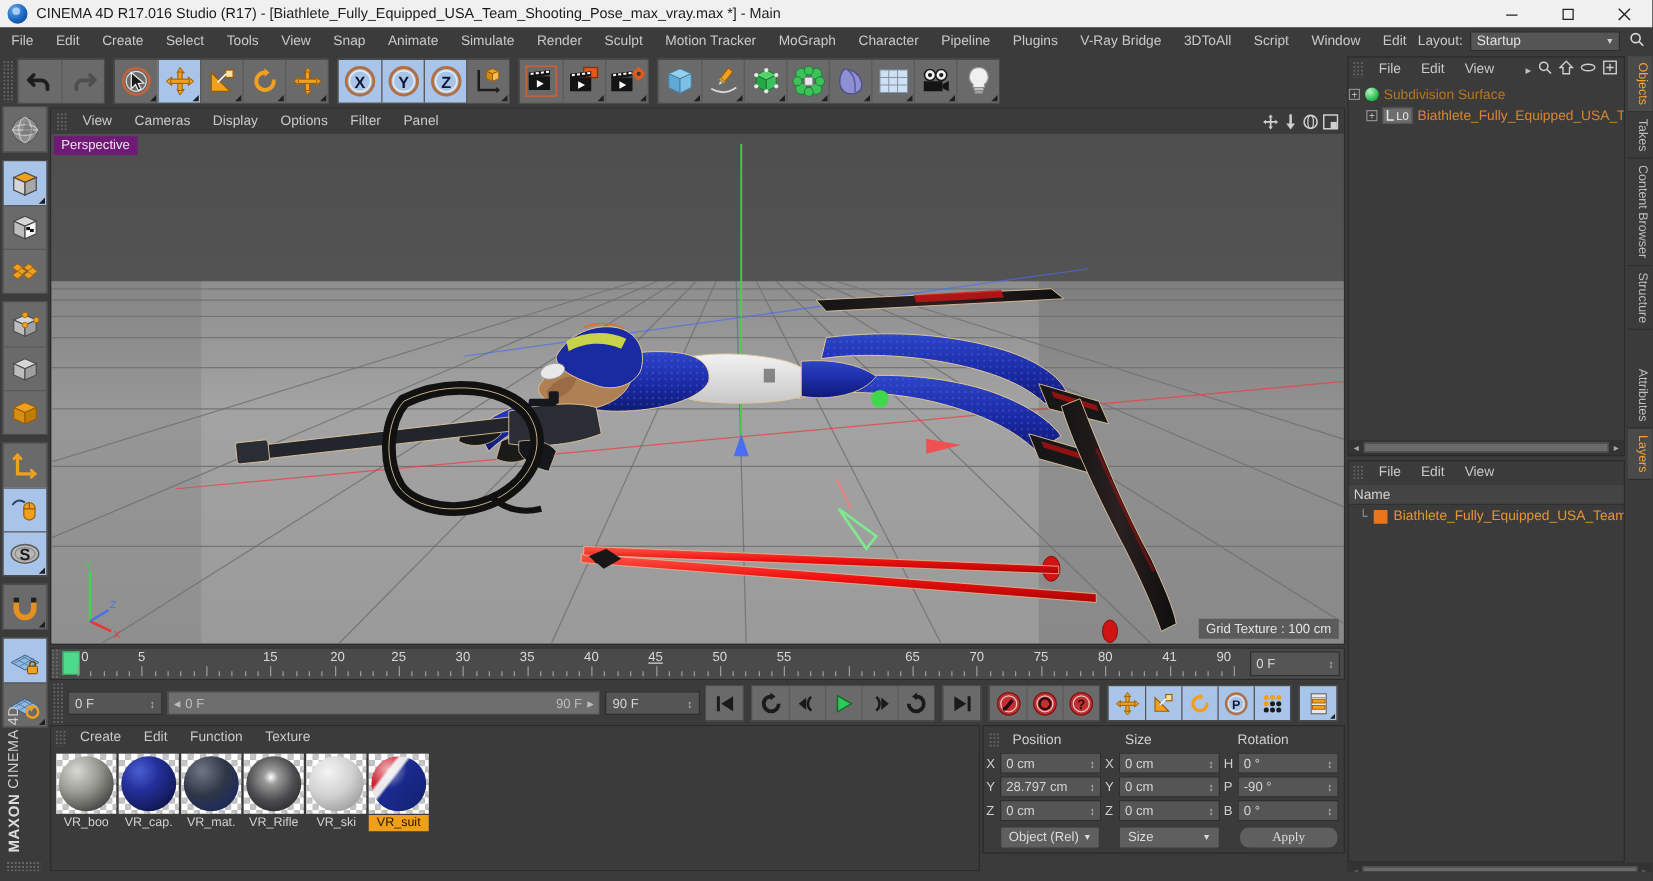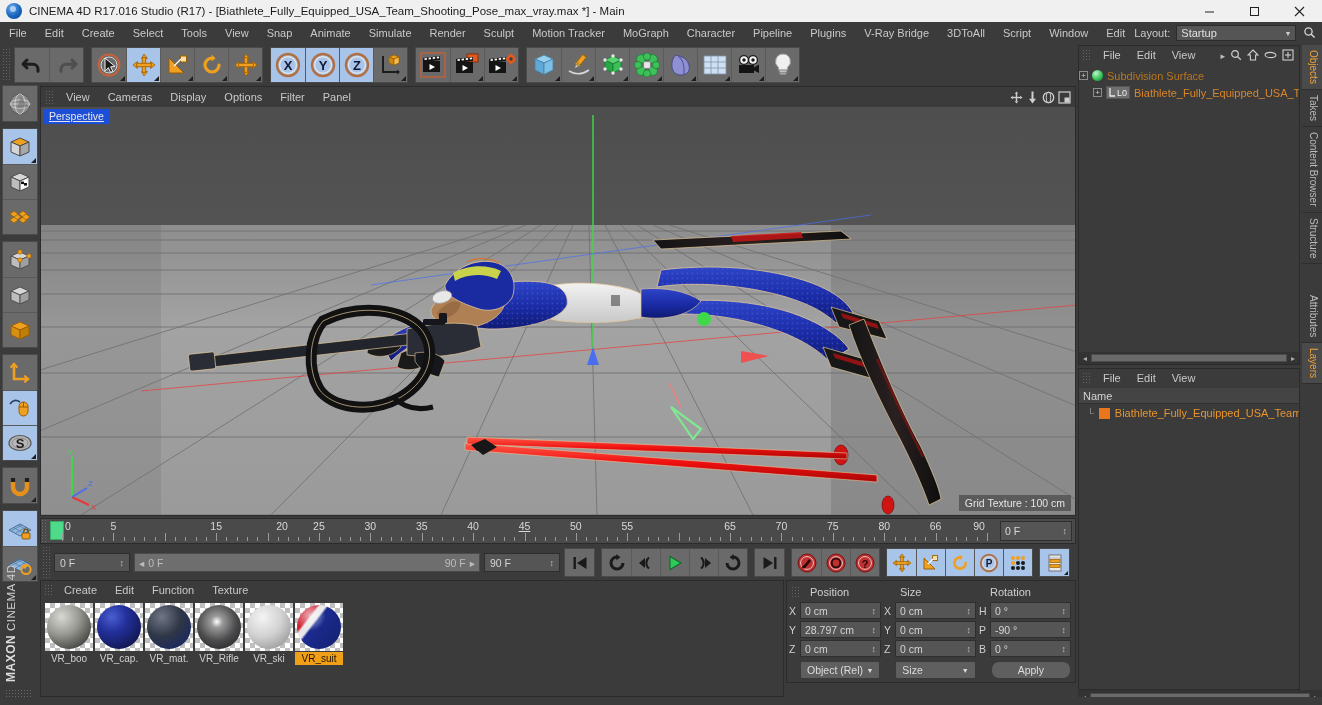--- a/index.html
+++ b/index.html
@@ -117,21 +117,21 @@
     background:#3b3b3b; display:flex; align-items:center; z-index:5;
   }
   .vp-menubar .grip { height:14px; margin-left:4px; }
   .vp-menu {
     padding:0 9px; height:20px; line-height:20px; font-size:11px; color:#c9c9c9;
   }
   .vp-icons { margin-left:auto; display:flex; align-items:center; gap:3px; padding-right:6px; }
   .vp-icons svg { display:block; }
   .vp-tag {
     position:absolute; left:2px; top:22px; z-index:5;
-    background:#1d4ed8; color:#e8e8e8; font-size:10.5px; padding:1px 6px 2px 6px;text-decoration:underline;
+    background:#701a75; color:#e8e8e8; font-size:10.5px; padding:1px 6px 2px 6px;
   }
   .vp-grid-label {
     position:absolute; right:4px; bottom:4px; z-index:5;
     background:#5b5b5b; color:#e5e5e5; font-size:10.5px; padding:2px 6px;
   }
   .vp-canvas { position:absolute; left:0; top:20px; width:1036px; height:408px; }
   .vp-canvas svg { display:block; }
 
   
   .timeline {
@@ -218,21 +218,21 @@
   .co-row { display:flex; align-items:center; margin-top:2px; }
   .co-ax { width:11px; font-size:10.5px; color:#cfcfcf; }
   .co-in {
     flex:1; height:17px; background:#555; border:1px solid #2e2e2e;
     display:flex; align-items:center; padding:0 4px; font-size:10.5px; color:#d4d4d4;
   }
   .co-in .sp{ margin-left:auto; font-size:9px; color:#bdbdbd; }
   .co-foot { display:grid; grid-template-columns:repeat(3,1fr); gap:0 15px; margin-top:4px; padding-left:11px; }
   .co-btn {
     height:18px; background:#5f5f5f; border:1px solid #3a3a3a; border-radius:8px;
-    display:flex; align-items:center; justify-content:center; font-size:10.5px; color:#dcdcdc;
+    display:flex; align-items:center; justify-content:center; font-size:10.5px; color:#dcdcdc;font-family:Liberation Serif, serif;
   }
   .co-dd {
     height:18px; background:#5f5f5f; border:1px solid #3a3a3a; border-radius:2px;
     display:flex; align-items:center; padding:0 6px; font-size:10.5px; color:#dcdcdc;
   }
   .co-dd .caret{ margin-left:auto; font-size:7px; }
 
   
   .obj-panel {
     position:absolute; left:1078px; top:45px; width:222px; height:320px;
@@ -1106,34 +1106,34 @@
         <div class="tl-tick" style="left: 887.611px; height: 8px;"></div>
         <div class="tl-tick" style="left: 897.889px; height: 4px;"></div>
         <div class="tl-tick" style="left: 908.167px; height: 4px;"></div>
         <div class="tl-tick" style="left: 918.444px; height: 4px;"></div>
         <div class="tl-tick" style="left: 928.722px; height: 4px;"></div>
         <div class="tl-tick" style="left: 939px; height: 8px;"></div>
         <div class="tl-lab" style="left: 20px;">0</div>
         <div class="tl-lab" style="left: 65.3889px;">5</div>
         <div class="tl-lab" style="left: 116.778px; margin-top: 25px;">10</div>
         <div class="tl-lab" style="left: 168.167px;">15</div>
-        <div class="tl-lab" style="left: 234px;">20</div>
+        <div class="tl-lab" style="left: 222px;">20</div>
         <div class="tl-lab" style="left: 270.944px;">25</div>
         <div class="tl-lab" style="left: 322.333px;">30</div>
         <div class="tl-lab" style="left: 373.722px;">35</div>
         <div class="tl-lab" style="left: 425.111px;">40</div>
         <div class="tl-lab" style="left: 476.5px; text-decoration: underline;">45</div>
         <div class="tl-lab" style="left: 527.889px;">50</div>
         <div class="tl-lab" style="left: 579.278px;">55</div>
         <div class="tl-lab" style="left: 630.667px; margin-top: 40px;">60</div>
         <div class="tl-lab" style="left: 682.056px;">65</div>
         <div class="tl-lab" style="left: 733.444px;">70</div>
         <div class="tl-lab" style="left: 784.833px;">75</div>
         <div class="tl-lab" style="left: 836.222px;">80</div>
-        <div class="tl-lab" style="left: 887.611px;">66</div>
+        <div class="tl-lab" style="left: 887.611px;">41</div>
         <div class="tl-lab" style="left: 931px;">90</div>
       </div>
     <div class="tl-field">
       <span>0 F</span>
       <span class="sp">↕</span>
     </div>
   </div>
 
   <div class="playbar">
     <div class="grip"></div>

